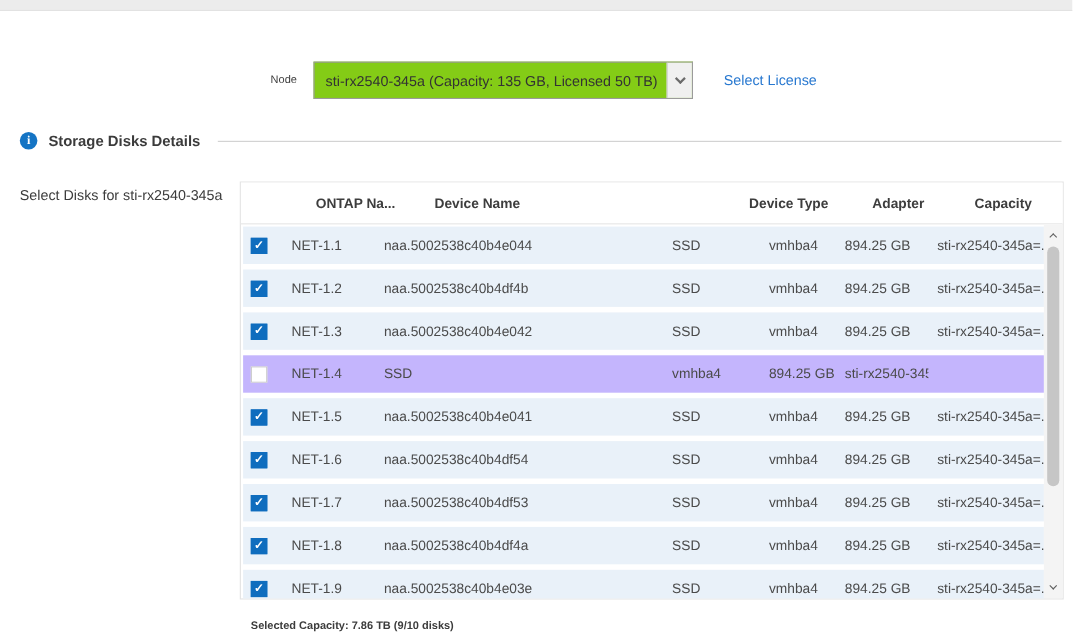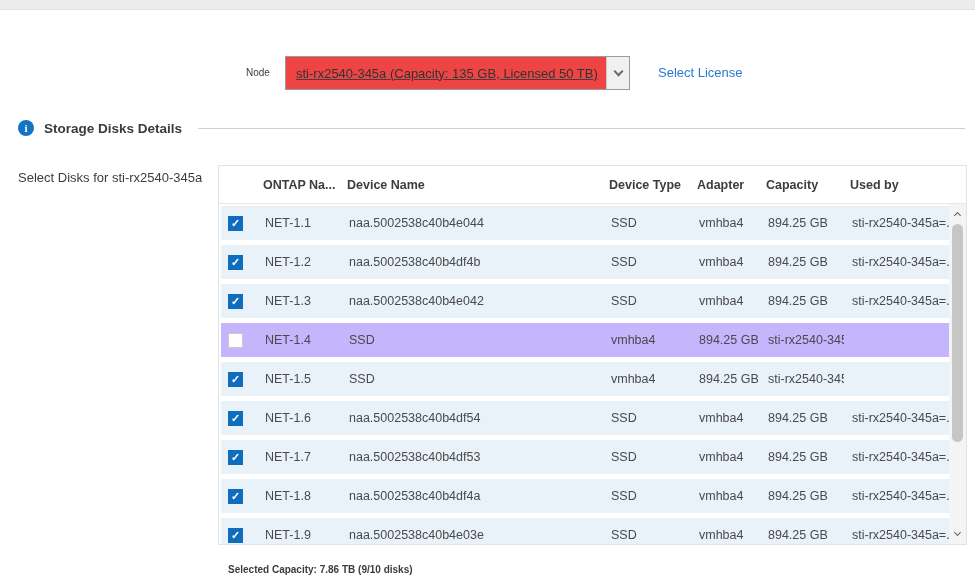--- a/index.html
+++ b/index.html
@@ -21,25 +21,24 @@
   .node-row {
     position:absolute; top:56px; left:0; width:975px; height:34px;
   }
   .node-label {
     position:absolute; left:246px; top:0; height:34px;
     line-height:34px; font-size:10px; color:#3c3c3c;
   }
   .node-select {
     position:absolute; left:285px; top:0;
     width:345px; height:34px;
-    background:#ef4444;
+    background:#84cc16;
     border:1px solid #9b9b9b;
     display:flex; align-items:center;
     cursor:pointer;
-    text-decoration:underline;
   }
   .node-select-text {
     flex:1; padding-left:10px; font-size:13px; color:#333;
     white-space:nowrap; overflow:hidden;
   }
   .node-select-arrow {
     width:23px; height:32px;
     background:#f0f0f0;
     border-left:1px solid #c9c9c9;
     display:flex; align-items:center; justify-content:center;
@@ -77,20 +76,21 @@
     border:1px solid #e3e3e3;
     background:#fff;
   }
   .thead {
     height:38px;
     display:grid;
     grid-template-columns:36px 84px 262px 88px 69px 84px auto;
     align-items:center;
     border-bottom:1px solid #e6e6e6;
     background:#fff;
+    gap:24px;
   }
   .th {
     font-size:12.5px; font-weight:bold; color:#3d3d3d;
     padding-left:8px; white-space:nowrap; overflow:hidden;
   }
   .tbody {
     position:relative;
     height:340px;
     overflow:hidden;
     padding-top:2px;
@@ -224,20 +224,21 @@
     <div class="td">SSD</div>
     <div class="td">vmhba4</div>
     <div class="td">894.25 GB</div>
     <div class="td">sti-rx2540-345a=...</div>
   </div>
         <div class="trow checked">
     <div class="td cb-cell">
       <span class="checkbox is-checked" aria-checked="true"></span>
     </div>
     <div class="td">NET-1.5</div>
+    <div class="td">naa.5002538c40b4e041</div>
     <div class="td">SSD</div>
     <div class="td">vmhba4</div>
     <div class="td">894.25 GB</div>
     <div class="td">sti-rx2540-345a=...</div>
   </div>
         <div class="trow checked">
     <div class="td cb-cell">
       <span class="checkbox is-checked" aria-checked="true"></span>
     </div>
     <div class="td">NET-1.6</div>

